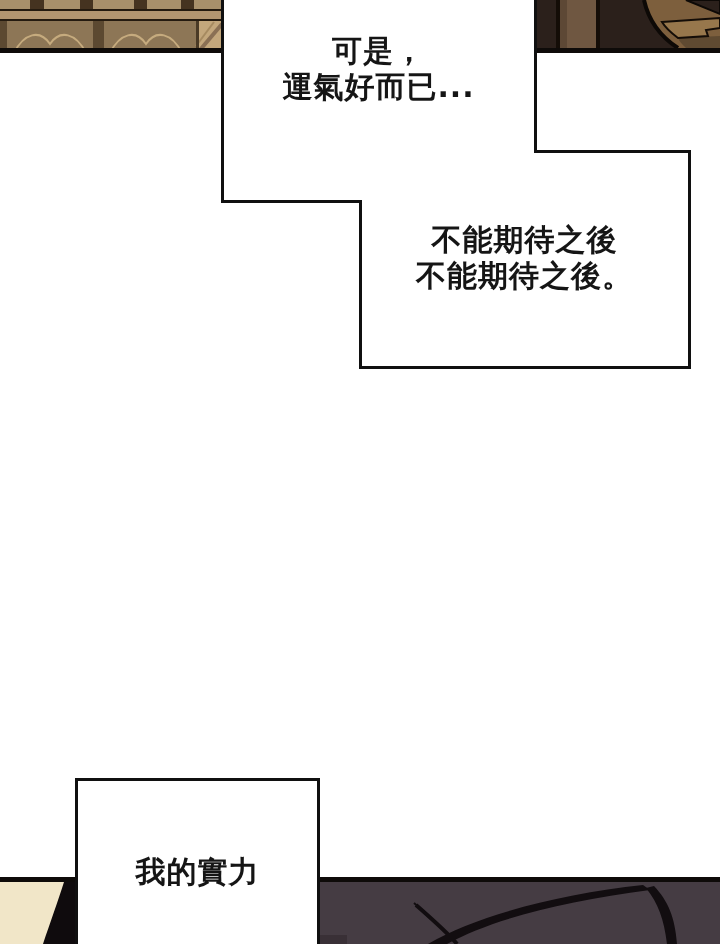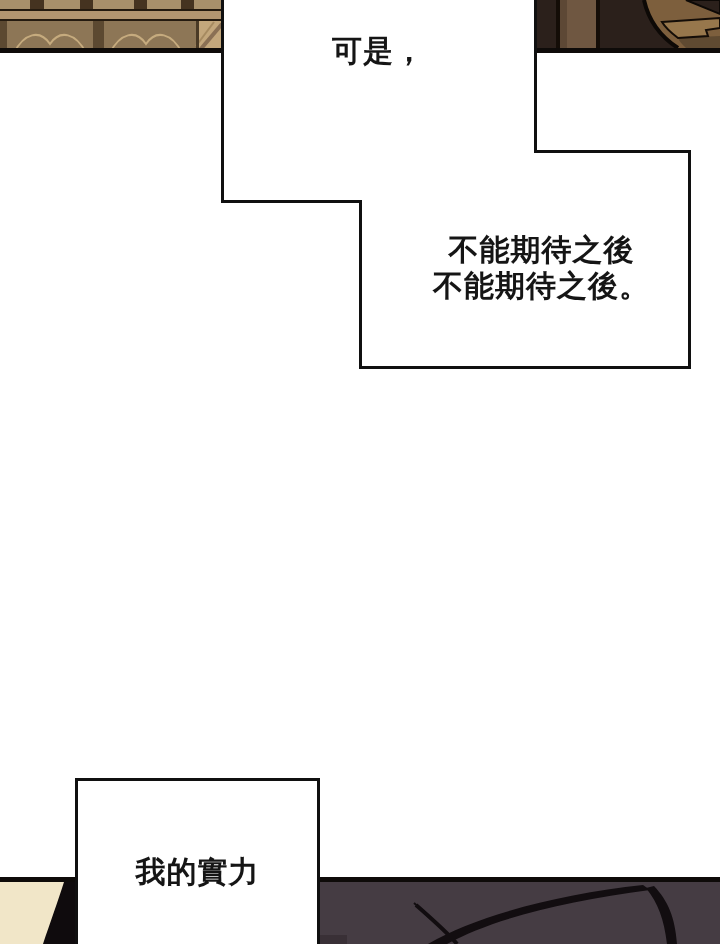--- a/index.html
+++ b/index.html
@@ -70,23 +70,24 @@
       <rect x="0" y="48" width="184" height="5" fill="#0e0b09"></rect>
     </svg>
   </div>
 
   <svg class="overlay-svg" width="720" height="944" viewBox="0 0 720 944" shape-rendering="crispEdges">
     <path d="M222,-4 L222,201 L360,201 L360,367 L689,367 L689,151 L535,151 L535,-4 Z" fill="#ffffff" stroke="#101010" stroke-width="3"></path>
   </svg>
 
   <div class="bubble-text" style="left:222px;top:33px;width:313px;">
     <div>可是，</div>
+    <div>運氣好而已...</div>
   </div>
 
-  <div class="bubble-text" style="left:360px;top:232px;width:329px;padding-left:17px;">
+  <div class="bubble-text" style="left:360px;top:222px;width:329px;">
     <div>不能期待之後</div>
     <div>不能期待之後。</div>
   </div>
 
   <div class="art" style="left:0;top:877px;width:720px;height:67px;background:#453c43;">
     <svg class="overlay-svg" width="720" height="67" viewBox="0 0 720 67">
       <rect x="0" y="0" width="720" height="5" fill="#0e0b09"></rect>
       <rect x="0" y="5" width="80" height="62" fill="#f1e6c8"></rect>
       <path d="M64,5 C58,24 50,46 43,67 L80,67 L80,5 Z" fill="#0f0b0d"></path>
       <rect x="75" y="58" width="272" height="9" fill="#393036"></rect>

